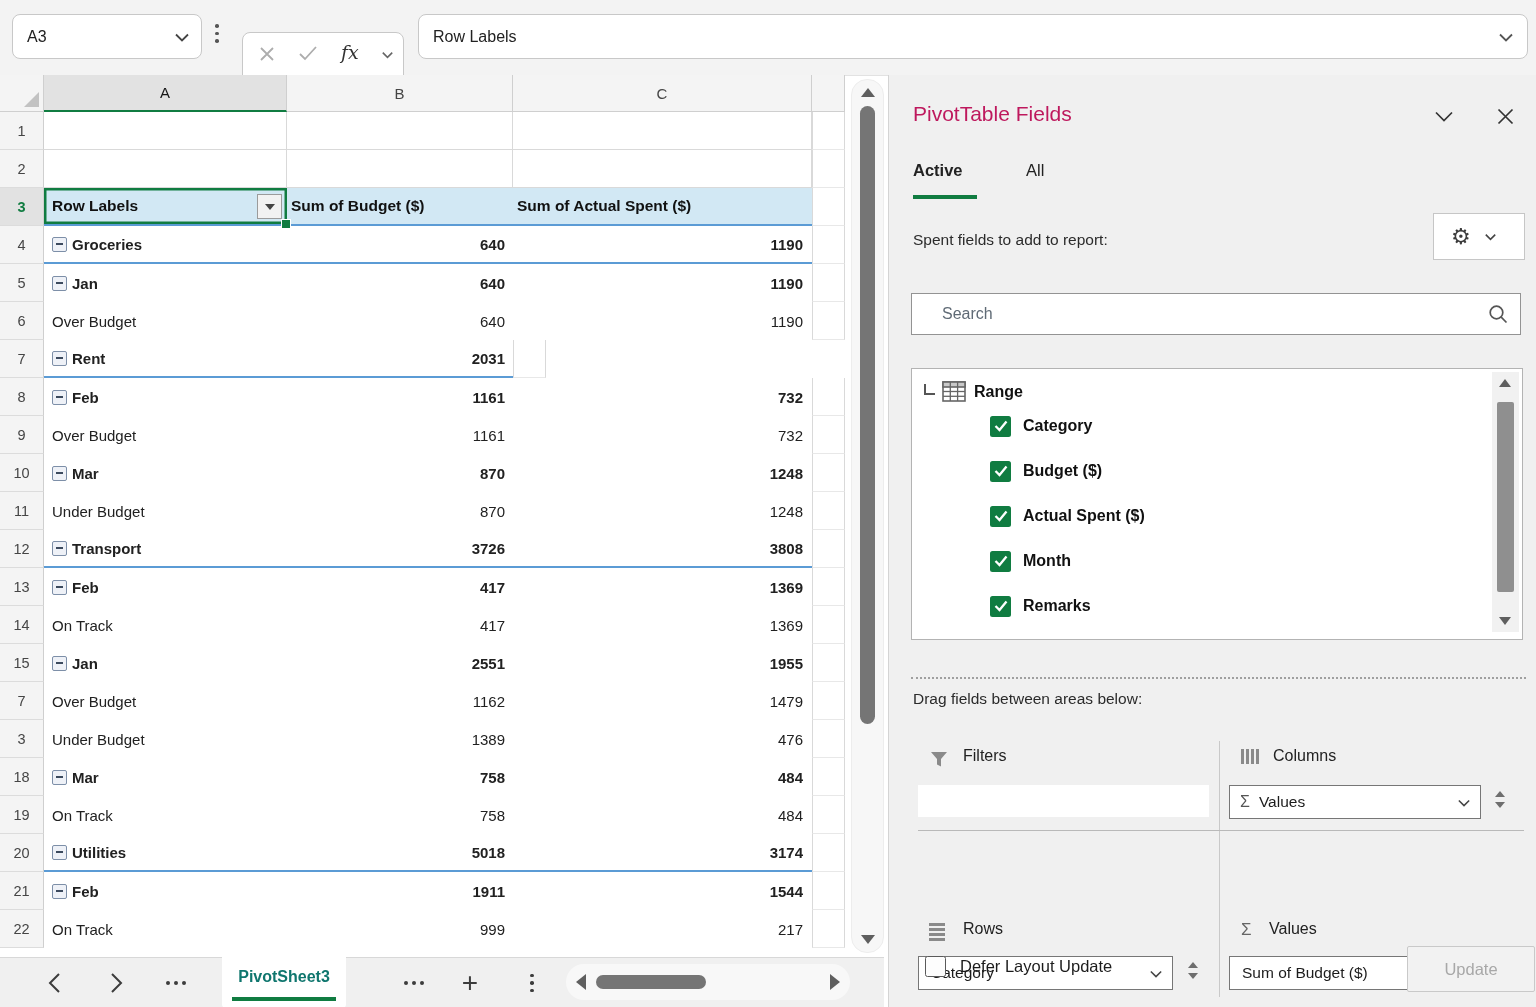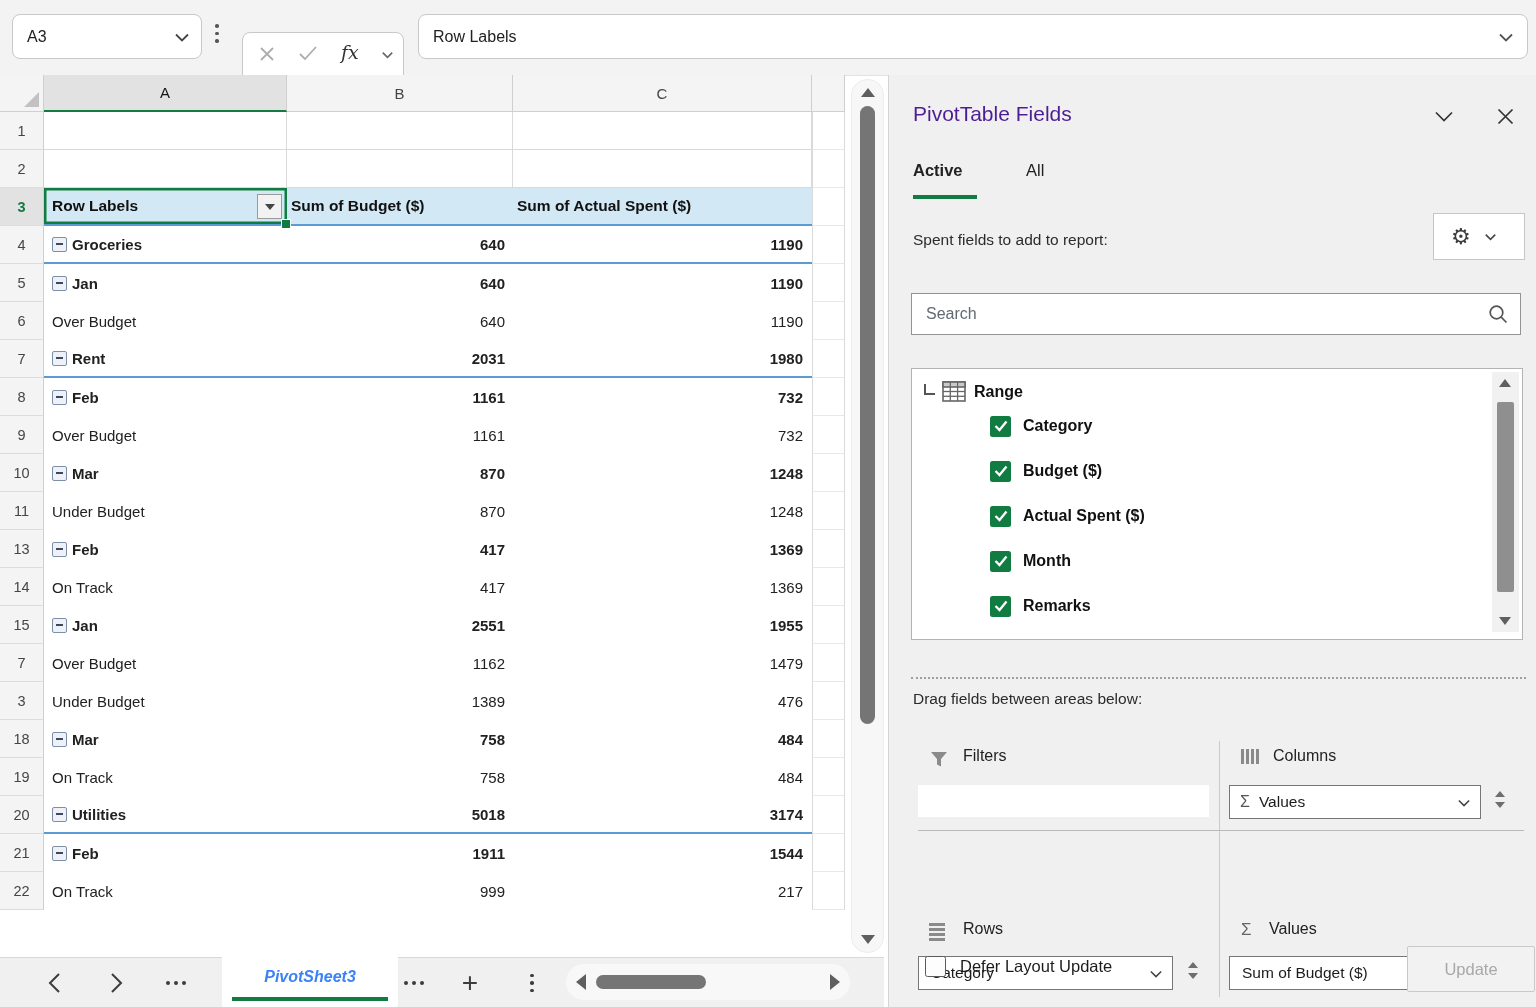--- a/index.html
+++ b/index.html
@@ -62,44 +62,44 @@
   
   .vscroll{position:absolute;left:851px;top:79px;width:33px;height:874px;background:#f7f7f7;border-radius:16px;border:1px solid #ededed;box-sizing:border-box;}
   .vscroll .up{position:absolute;left:9px;top:8px;width:0;height:0;border-left:7px solid transparent;border-right:7px solid transparent;border-bottom:9px solid #5f5f5f;}
   .vscroll .down{position:absolute;left:9px;bottom:8px;width:0;height:0;border-left:7px solid transparent;border-right:7px solid transparent;border-top:9px solid #5f5f5f;}
   .vscroll .thumb{position:absolute;left:8px;top:26px;width:15px;height:618px;background:#757575;border-radius:8px;}
   
   .sheetbar{position:absolute;left:0;top:957px;width:884px;height:50px;background:var(--panelbg);border-top:1px solid #d8d8d8;}
   .sheetbar .item{position:absolute;top:0;height:50px;display:flex;align-items:center;justify-content:center;color:#3c3c3c;}
   .hdots{display:flex;gap:4px;}
   .hdots i{width:4px;height:4px;border-radius:50%;background:#3c3c3c;}
-  .sheettab{position:absolute;left:222px;top:-12px;width:176px;height:62px;background:#fff;display:flex;align-items:center;justify-content:center;
-            font-size:16px;font-weight:600;color:#3b82f6;border-radius:0 0 4px 4px;font-style:italic;}
+  .sheettab{position:absolute;left:222px;top:-12px;width:124px;height:62px;background:#fff;display:flex;align-items:center;justify-content:center;
+            font-size:16px;font-weight:600;color:#0f766e;border-radius:0 0 4px 4px;}
   .sheettab .bar{position:absolute;left:10px;right:10px;bottom:7px;height:4px;background:var(--green);}
   .plus{font-size:28px;font-weight:300;color:#3c3c3c;}
   .sheetvdots{display:flex;flex-direction:column;gap:4px;}
   .sheetvdots i{width:3.5px;height:3.5px;border-radius:50%;background:#3c3c3c;}
   .hscroll{position:absolute;left:566px;top:964px;width:284px;height:36px;background:#f8f8f8;border-radius:18px;}
   .hscroll .left{position:absolute;left:10px;top:10px;width:0;height:0;border-top:8px solid transparent;border-bottom:8px solid transparent;border-right:10px solid #5f5f5f;}
   .hscroll .right{position:absolute;right:10px;top:10px;width:0;height:0;border-top:8px solid transparent;border-bottom:8px solid transparent;border-left:10px solid #5f5f5f;}
   .hscroll .thumb{position:absolute;left:30px;top:11px;width:110px;height:14px;background:#757575;border-radius:8px;}
   
   .panel{position:absolute;left:888px;top:75px;width:648px;height:932px;background:var(--panelbg);border-left:1px solid #d4d4d4;box-sizing:border-box;}
-  .panel .title{position:absolute;left:24px;top:27px;font-size:21px;color:#4c1d95;}
+  .panel .title{position:absolute;left:24px;top:27px;font-size:21px;color:#be185d;}
   .paneltool{position:absolute;cursor:default;}
   .tab{position:absolute;top:86px;font-size:16.5px;color:#222;}
   .tab.active{font-weight:700;}
   .tabline{position:absolute;left:24px;top:120px;width:64px;height:3.5px;background:var(--green);}
   .chooselbl{position:absolute;left:24px;top:156px;font-size:15.5px;color:#2b2b2b;}
   .gearbox{position:absolute;left:544px;top:138px;width:92px;height:47px;background:#fff;border:1px solid #c6c6c6;box-sizing:border-box;
            display:flex;align-items:center;}
   .gearbox .gear{margin-left:17px;font-family:"DejaVu Sans",sans-serif;font-size:22px;color:#3c3c3c;}
   .gearbox .chev{margin-left:14px;}
   .search{position:absolute;left:22px;top:218px;width:610px;height:42px;background:#fff;border:1px solid #939393;box-sizing:border-box;display:flex;align-items:center;}
-  .search input{border:none;outline:none;flex:1;margin-left:12px;font-size:16px;color:#333;font-family:"Liberation Sans",sans-serif;background:transparent;}
+  .search input{border:none;outline:none;flex:1;margin-left:28px;font-size:16px;color:#333;font-family:"Liberation Sans",sans-serif;background:transparent;}
   .search input::placeholder{color:#5f6a75;}
   .search .mag{margin-right:12px;}
   .fieldlist{position:absolute;left:22px;top:293px;width:612px;height:272px;background:#fff;border:1px solid #b3b3b3;box-sizing:border-box;}
   .rangerow{position:absolute;left:12px;top:12px;display:flex;align-items:center;}
   .cornerglyph{width:9px;height:9px;border-left:2px solid #555;border-bottom:2px solid #555;margin-right:7px;margin-top:-4px;}
   .rangelbl{font-size:16px;font-weight:700;color:#111;margin-left:8px;}
   .fieldrow{position:absolute;left:78px;display:flex;align-items:center;height:26px;}
   .cbx{width:21px;height:21px;border-radius:2.5px;background:var(--green);display:flex;align-items:center;justify-content:center;flex:0 0 auto;}
   .fieldrow .lbl{margin-left:12px;font-size:16px;font-weight:700;color:#111;}
   .listscroll{position:absolute;right:3px;top:3px;width:27px;height:260px;background:#f1f1f1;}
@@ -249,21 +249,20 @@
         </div>
         <div class="grow">
           <div class="numcell">7</div>
           <div class="cell a lv0 bold sep">
             <div class="collapse">
               <i></i>
             </div>
             <span>Rent</span>
           </div>
           <div class="cell b bold sep">2031</div>
-          <div class="cell c bold sep">1980</div>
           <div class="cell d"></div>
         </div>
         <div class="grow">
           <div class="numcell">8</div>
           <div class="cell a lv1 bold">
             <div class="collapse">
               <i></i>
             </div>
             <span>Feb</span>
           </div>
@@ -292,20 +291,32 @@
           <div class="cell c bold">1248</div>
           <div class="cell d"></div>
         </div>
         <div class="grow">
           <div class="numcell">11</div>
           <div class="cell a lv2">
             <span>Under Budget</span>
           </div>
           <div class="cell b">870</div>
           <div class="cell c">1248</div>
+          <div class="cell d"></div>
+        </div>
+        <div class="grow">
+          <div class="numcell">12</div>
+          <div class="cell a lv0 bold sep">
+            <div class="collapse">
+              <i></i>
+            </div>
+            <span>Transport</span>
+          </div>
+          <div class="cell b bold sep">3726</div>
+          <div class="cell c bold sep">3808</div>
           <div class="cell d"></div>
         </div>
         <div class="grow">
           <div class="numcell">13</div>
           <div class="cell a lv1 bold">
             <div class="collapse">
               <i></i>
             </div>
             <span>Feb</span>
           </div>

